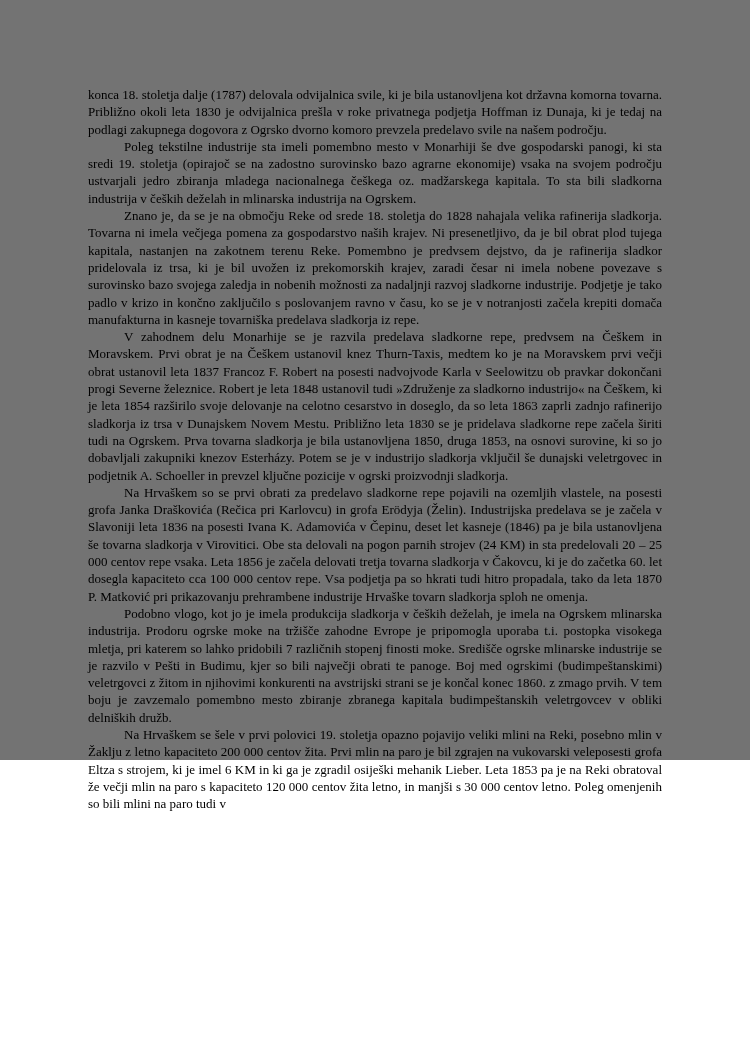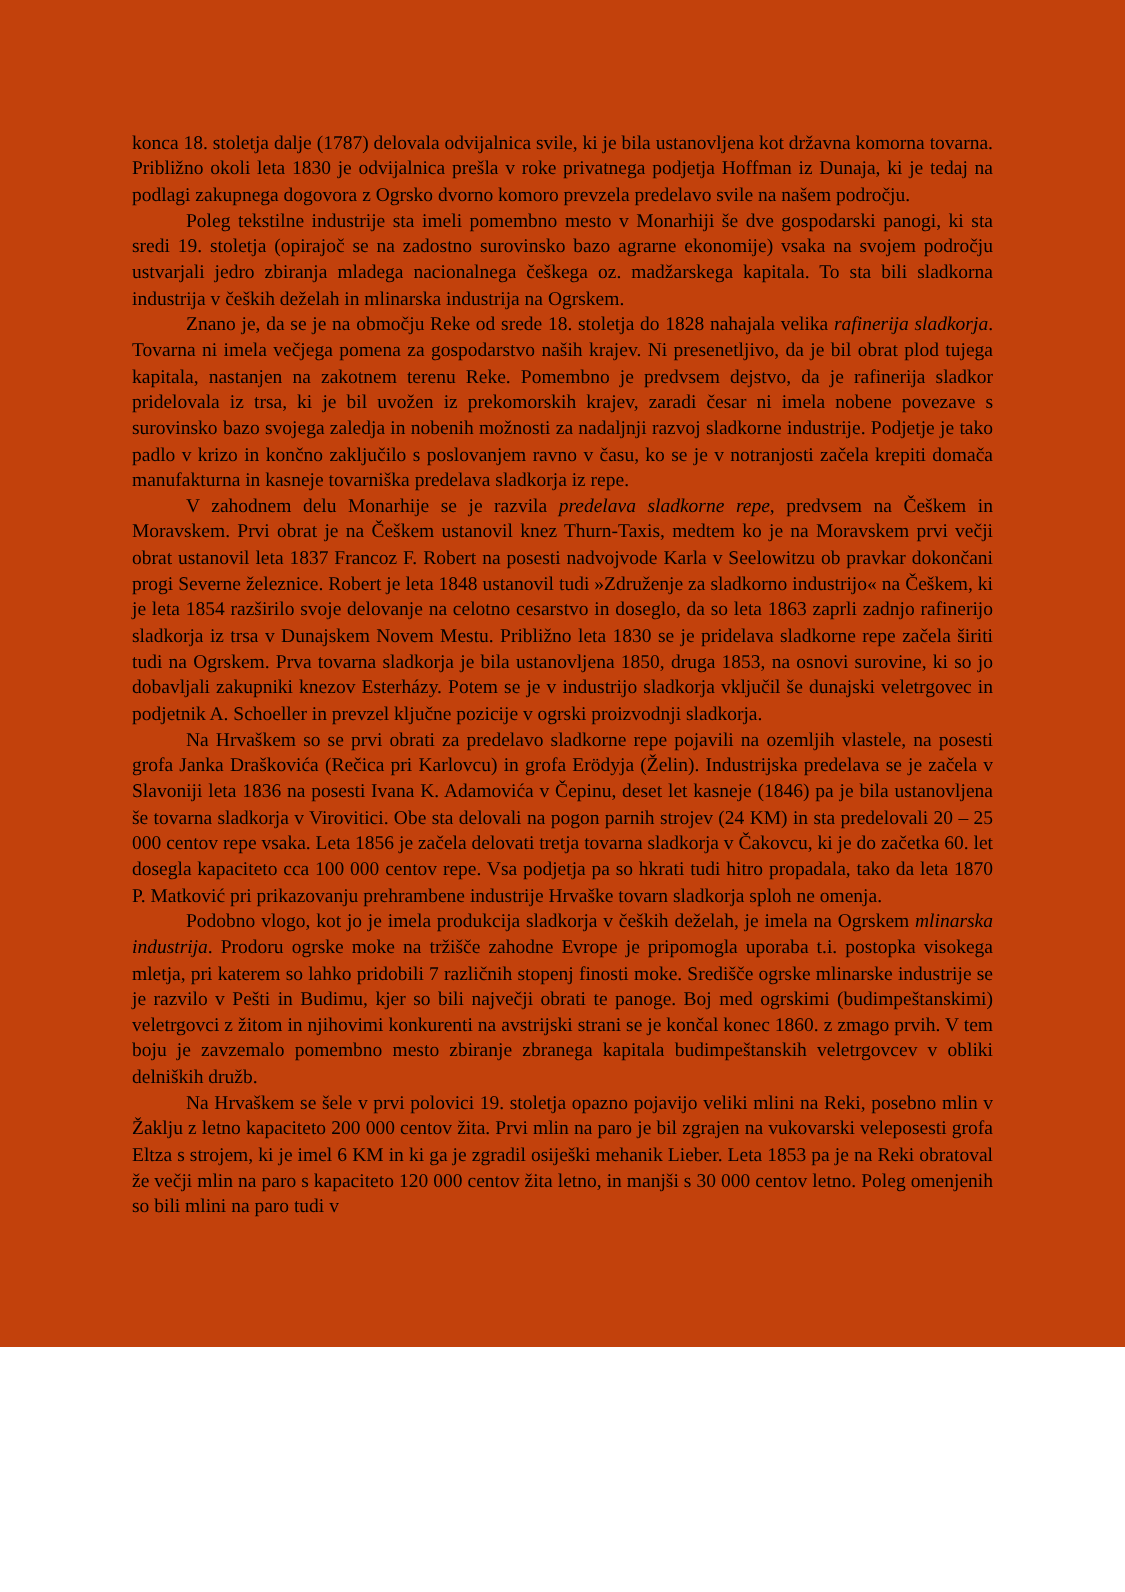--- a/index.html
+++ b/index.html
@@ -9,42 +9,41 @@
   }
   body {
     width: 750px;
     height: 1061px;
     overflow: hidden;
     font-family: "Liberation Serif", "DejaVu Serif", serif;
   }
   .page {
     position: relative;
     width: 750px;
-    height: 898px;
-    background: #c2410c;
+    height: 760px;
+    background: #737373;
   }
   .text-block {
     position: absolute;
     left: 88px;
     top: 86px;
     width: 574px;
     color: #000000;
     font-size: 13px;
     line-height: 17.3px;
     text-align: justify;
   }
   .text-block p.para {
     margin: 0;
     padding: 0;
   }
   .text-block p.para.indent {
     text-indent: 36px;
   }
   .italic {
-    font-style: italic;
   }
 </style>
 </head>
 <body style="background: rgb(255, 255, 255);">
 
 <div class="page">
   <div class="text-block" style="color: rgb(0, 0, 0);">
       <p class="para"><span class="">konca 18. stoletja dalje (1787) delovala odvijalnica svile, ki je bila ustanovljena kot državna komorna tovarna. Približno okoli leta 1830 je odvijalnica prešla v roke privatnega podjetja Hoffman iz Dunaja, ki je tedaj na podlagi zakupnega dogovora z Ogrsko dvorno komoro prevzela predelavo svile na našem področju.</span></p>
       <p class="para indent"><span class="">Poleg tekstilne industrije sta imeli pomembno mesto v Monarhiji še dve gospodarski panogi, ki sta sredi 19. stoletja (opirajoč se na zadostno surovinsko bazo agrarne ekonomije) vsaka na svojem področju ustvarjali jedro zbiranja mladega nacionalnega češkega oz. madžarskega kapitala. To sta bili sladkorna industrija v čeških deželah in mlinarska industrija na Ogrskem.</span></p>
       <p class="para indent"><span class="">Znano je, da se je na območju Reke od srede 18. stoletja do 1828 nahajala velika </span><span class="italic">rafinerija sladkorja</span><span class="">. Tovarna ni imela večjega pomena za gospodarstvo naših krajev. Ni presenetljivo, da je bil obrat plod tujega kapitala, nastanjen na zakotnem terenu Reke. Pomembno je predvsem dejstvo, da je rafinerija sladkor pridelovala iz trsa, ki je bil uvožen iz prekomorskih krajev, zaradi česar ni imela nobene povezave s surovinsko bazo svojega zaledja in nobenih možnosti za nadaljnji razvoj sladkorne industrije. Podjetje je tako padlo v krizo in končno zaključilo s poslovanjem ravno v času, ko se je v notranjosti začela krepiti domača manufakturna in kasneje tovarniška predelava sladkorja iz repe.</span></p>

